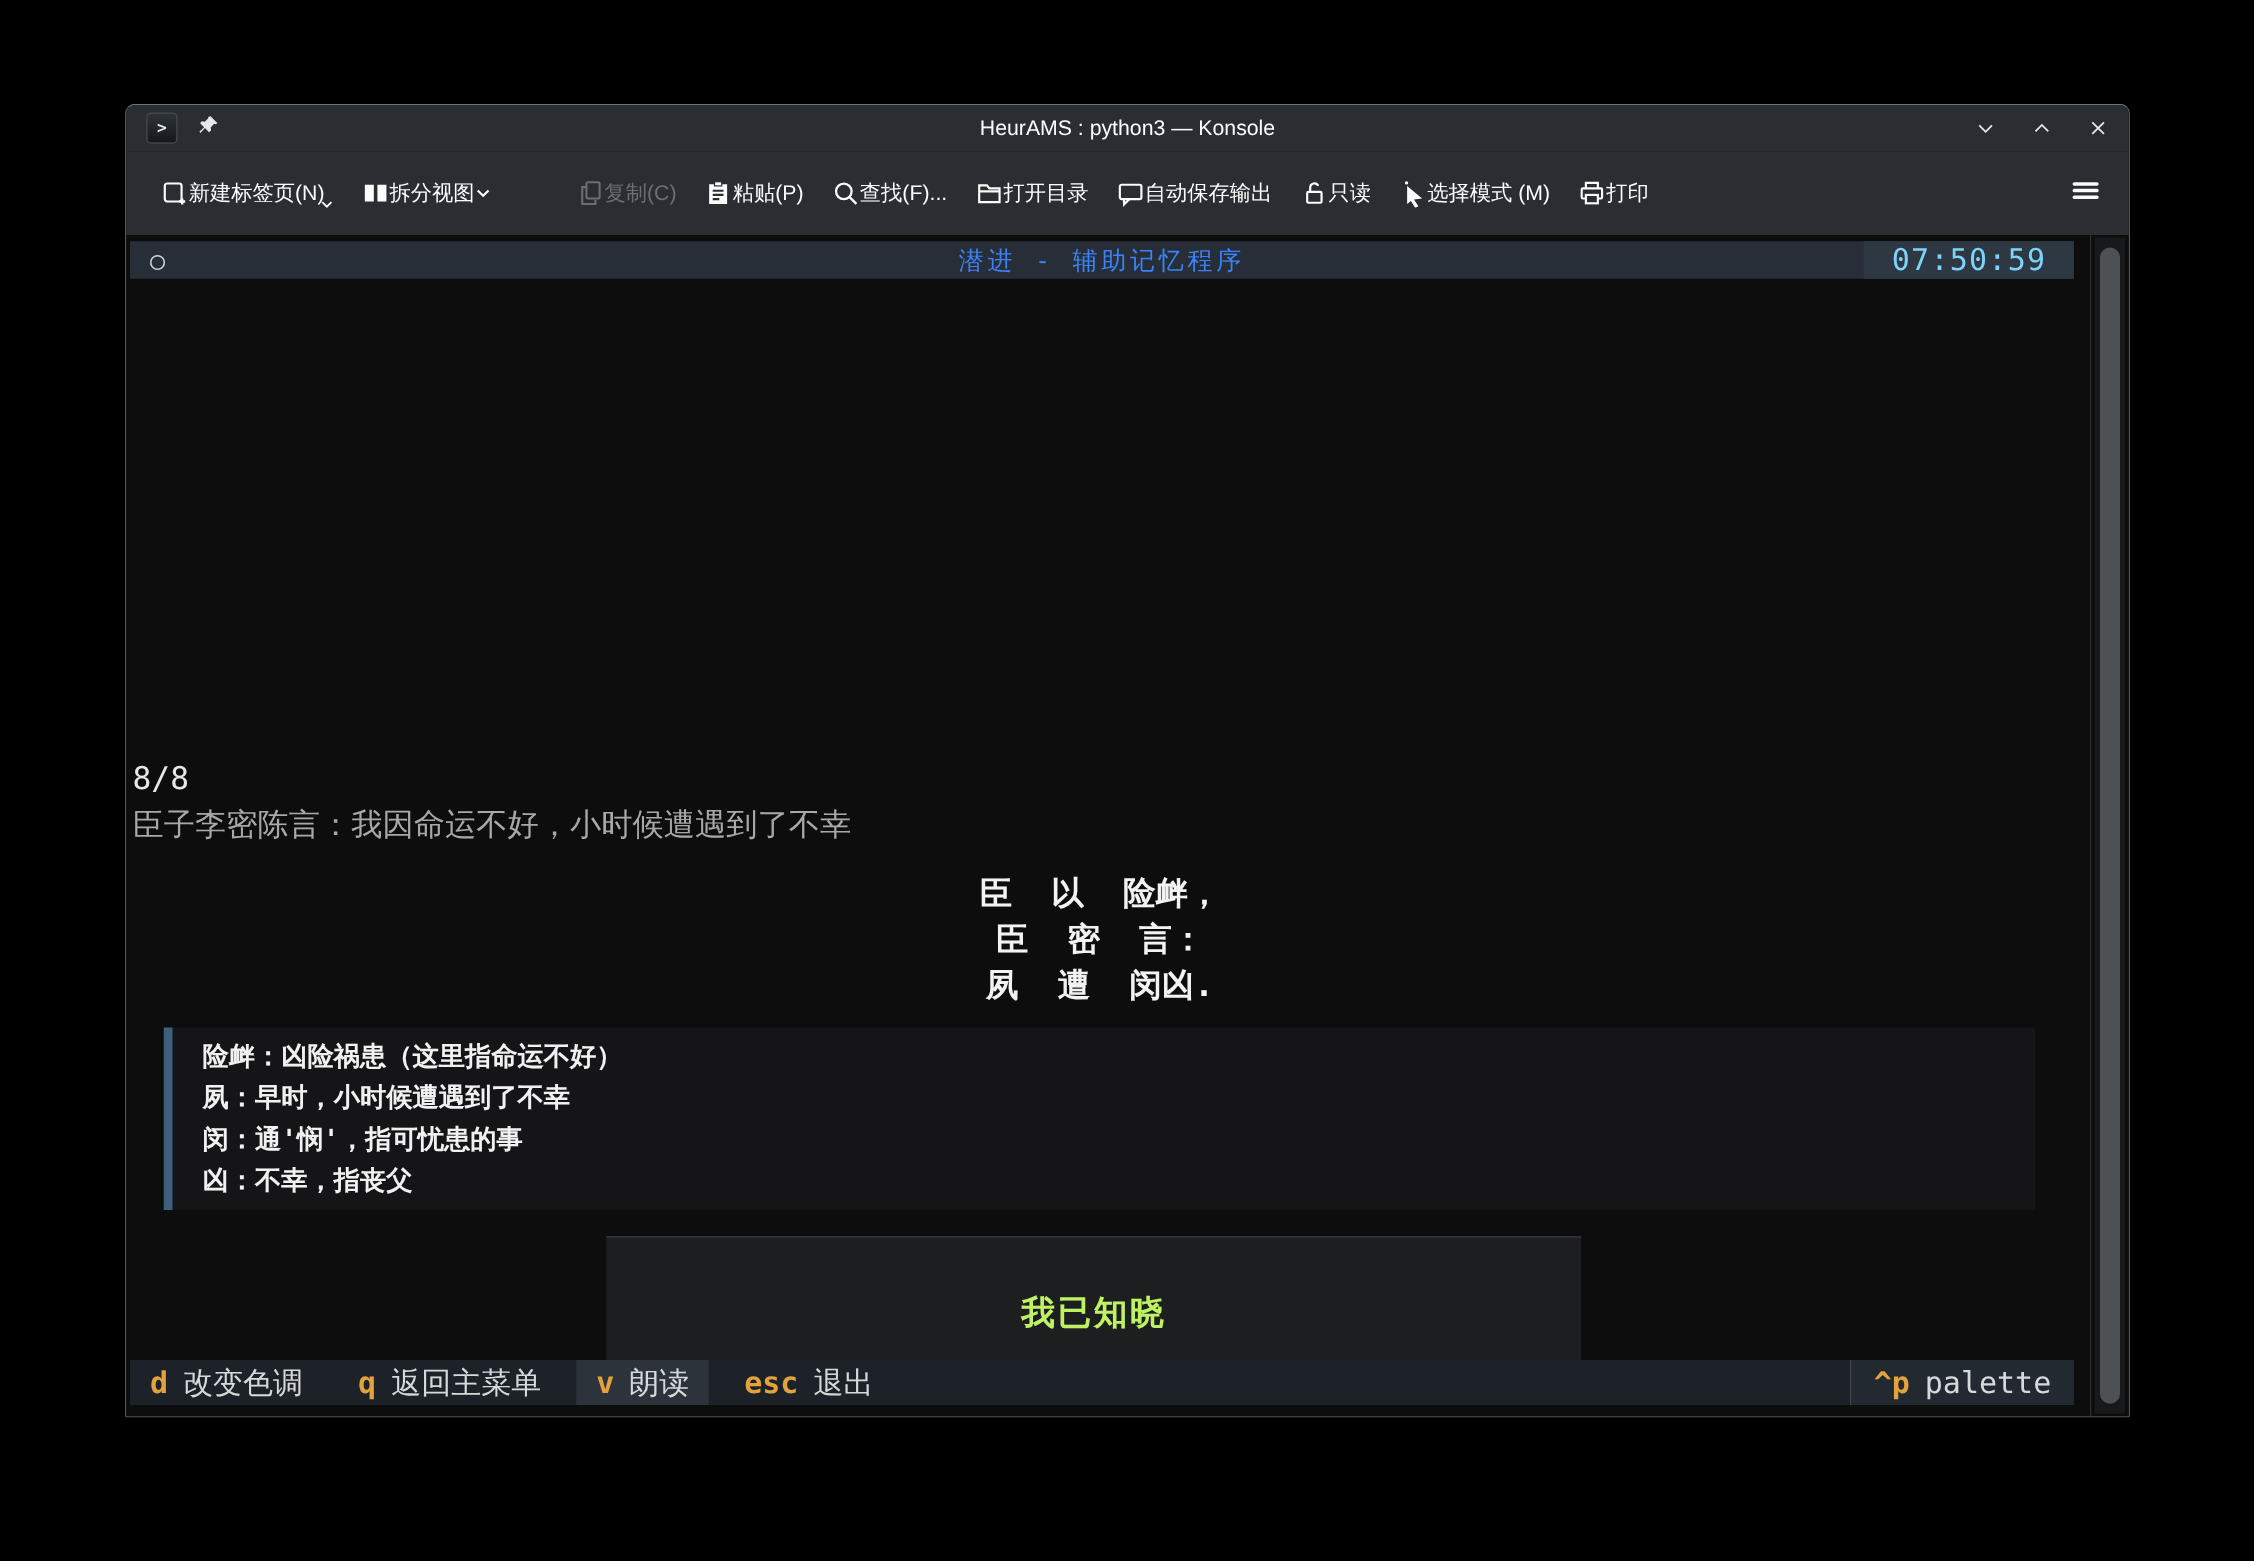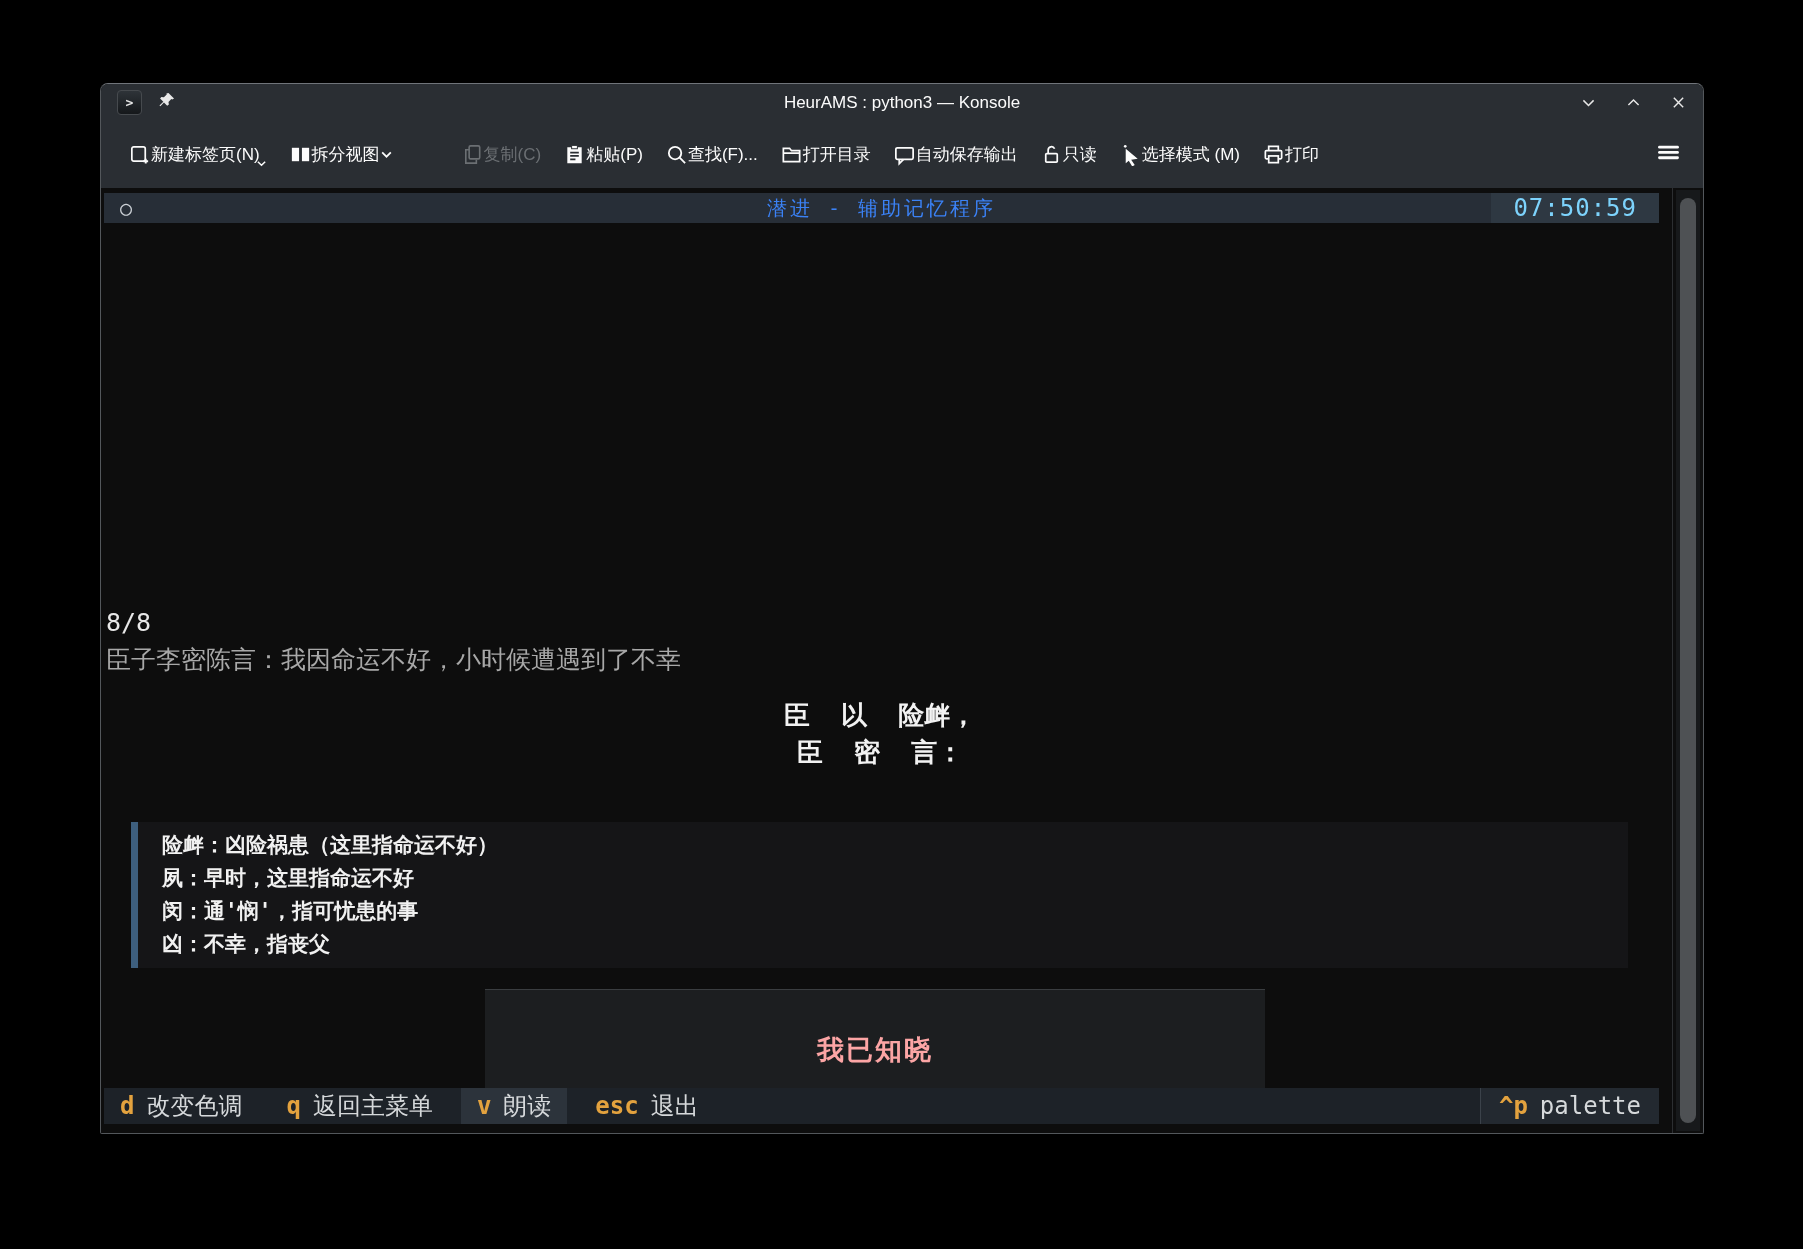--- a/index.html
+++ b/index.html
@@ -54,21 +54,21 @@
   .poem { position:absolute; left:0; right:44px; top:509px; text-align:center; }
   .poem-line { color:#f2f2f2; font-weight:bold; font-size:26px; line-height:37px;
                white-space:pre; }
 
   .notes { position:absolute; left:30px; top:634px; width:1497px; background:#151517;
            border-left:7px solid #3e5f7e; padding:7px 0 7px 24px; }
   .note-line { color:#f1f1f1; font-weight:bold; font-size:21px; line-height:33px;
                white-space:pre; }
 
   .ack-button { position:absolute; left:384px; top:801px; width:780px; height:120px;
-                background:#1c1e20; border-top:1px solid #3a3d40; color:#fca5a5;
+                background:#1c1e20; border-top:1px solid #3a3d40; color:#bef264;
                 font-weight:bold; font-size:27px; letter-spacing:2px; display:flex;
                 align-items:center; justify-content:center; cursor:pointer; }
 
   .footer { position:absolute; left:3px; right:44px; top:900px; height:36px;
             background:#1d2228; display:flex; align-items:stretch; }
   .binding { display:flex; align-items:center; gap:12px; padding:0 16px;
              margin-right:12px; cursor:pointer; }
   .binding.highlight { background:#2c333b; }
   .bind-key { color:#e3a23e; font-weight:bold; font-size:24px; }
   .bind-label { color:#d6d9db; font-size:24px; }
@@ -251,25 +251,26 @@
     </div>
 
     <div class="progress-block">
       <div class="progress-count">8/8</div>
       <div class="translation">臣子李密陈言：我因命运不好，小时候遭遇到了不幸</div>
     </div>
 
     <div class="poem">
       <div class="poem-line">臣  以  险衅，</div>
       <div class="poem-line">臣  密  言：</div>
+      <div class="poem-line">夙  遭  闵凶.</div>
     </div>
 
     <div class="notes">
       <div class="note-line">险衅：凶险祸患（这里指命运不好）</div>
-      <div class="note-line">夙：早时，这里指命运不好</div>
+      <div class="note-line">夙：早时，小时候遭遇到了不幸</div>
       <div class="note-line">闵：通'悯'，指可忧患的事</div>
       <div class="note-line">凶：不幸，指丧父</div>
     </div>
 
     <div class="ack-button">我已知晓</div>
 
     <div class="footer">
       <div class="binding">
         <span class="bind-key">d</span>
         <span class="bind-label">改变色调</span>

